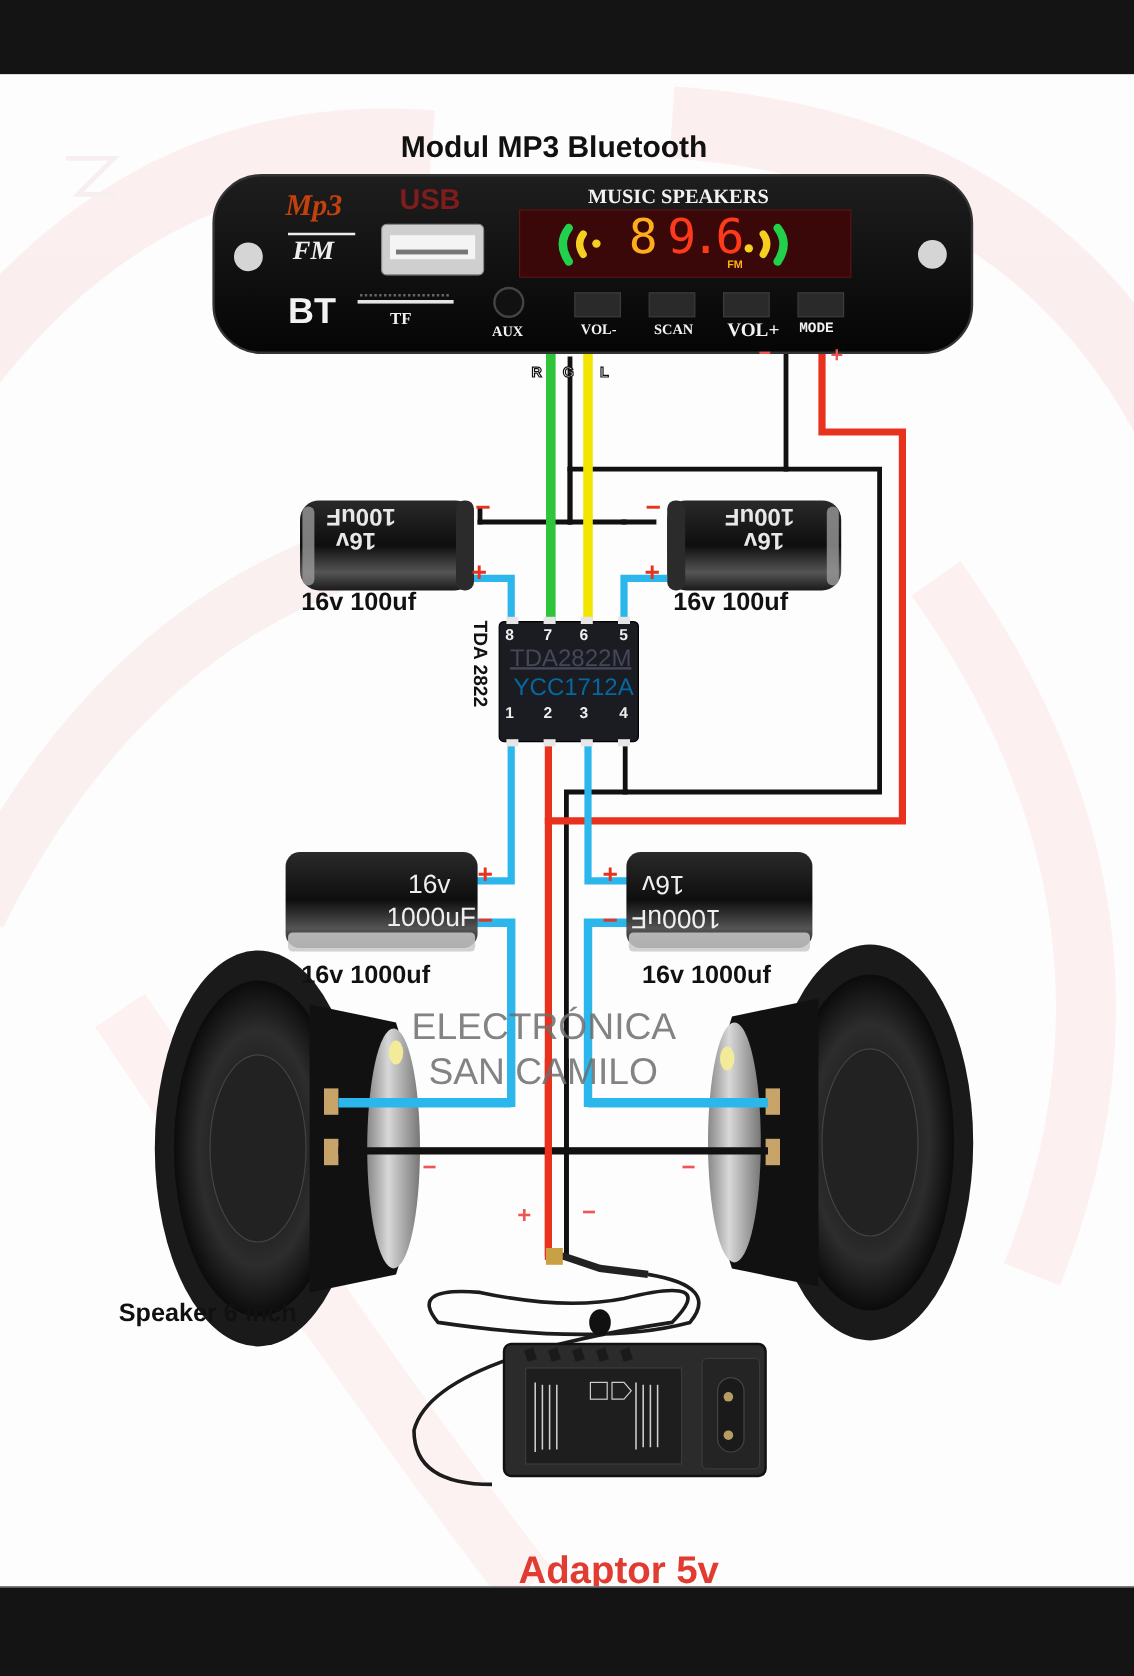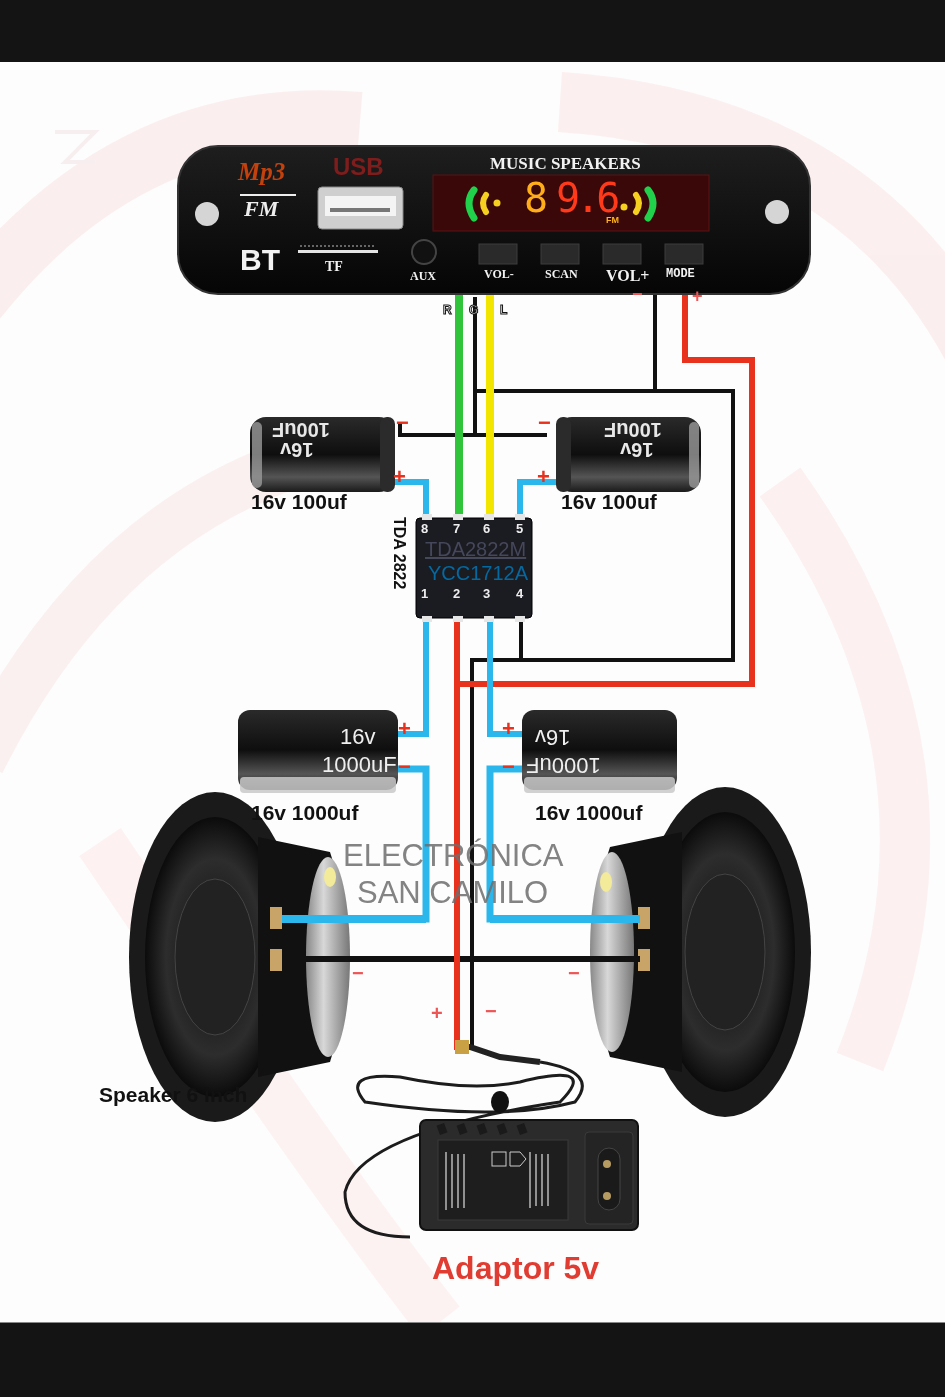--- a/index.html
+++ b/index.html
@@ -203,20 +203,21 @@
       <g fill="#1a1a1a">
         <rect x="438" y="1062" width="8" height="10" transform="rotate(-20 442 1067)"></rect>
         <rect x="458" y="1062" width="8" height="10" transform="rotate(-20 462 1067)"></rect>
         <rect x="478" y="1062" width="8" height="10" transform="rotate(-20 482 1067)"></rect>
         <rect x="498" y="1062" width="8" height="10" transform="rotate(-20 502 1067)"></rect>
         <rect x="518" y="1062" width="8" height="10" transform="rotate(-20 522 1067)"></rect>
       </g>
     </g>
   </svg>
 
+  <div class="lbl title" style="left:334px;top:47px;">Modul MP3 Bluetooth</div>
 
   <div class="lbl" style="left:238px;top:96px;font-family:'Liberation Serif',serif;font-style:italic;font-size:25px;color:#c2410c;">Mp3</div>
   <div class="lbl" style="left:244px;top:134px;font-family:'Liberation Serif',serif;font-style:italic;font-size:22px;color:#eee;">FM</div>
   <div class="lbl" style="left:333px;top:91px;font-size:24px;color:#7f1d1d;">USB</div>
   <div class="lbl" style="left:240px;top:181px;font-size:30px;color:#f2f2f2;">BT</div>
   <div class="lbl" style="left:325px;top:197px;font-family:'Liberation Serif',serif;font-size:14px;color:#f2f2f2;">TF</div>
   <div class="lbl" style="left:410px;top:207px;font-family:'Liberation Serif',serif;font-size:12px;color:#f2f2f2;">AUX</div>
   <div class="lbl" style="left:490px;top:92px;font-family:'Liberation Serif',serif;font-size:17px;color:#f2f2f2;">MUSIC SPEAKERS</div>
 
   <div class="lbl" style="left:524px;top:113px;font-family:'DejaVu Sans Mono',monospace;font-size:40px;color:#ffae1a;font-weight:normal;">8</div>
@@ -271,16 +272,16 @@
 
   <div class="lbl" style="left:357px;top:813px;font-size:31px;color:#6e6e6e;font-weight:normal;opacity:0.85;">SAN CAMILO</div>
   <div class="lbl" style="left:343px;top:776px;font-size:31px;color:#6e6e6e;font-weight:normal;opacity:0.85;">ELECTRÓNICA</div>
 
   <div class="lbl" style="left:352px;top:900px;font-size:20px;color:#e55;">−</div>
   <div class="lbl" style="left:568px;top:900px;font-size:20px;color:#e55;">−</div>
   <div class="lbl cap" style="left:99px;top:1021px;">Speaker 6 inch</div>
 
   <div class="lbl" style="left:431px;top:940px;font-size:20px;color:#e55;">+</div>
   <div class="lbl" style="left:485px;top:938px;font-size:20px;color:#e55;">−</div>
-  <div class="lbl" style="left:432px;top:1188px;font-size:32px;color:#e03c31;text-align:center;">Adaptor 5v</div>
+  <div class="lbl" style="left:432px;top:1228px;font-size:32px;color:#e03c31;text-align:center;">Adaptor 5v</div>
 </div>
 
 <div id="bottom-bar" class="bar"></div>
 
 </body></html>

